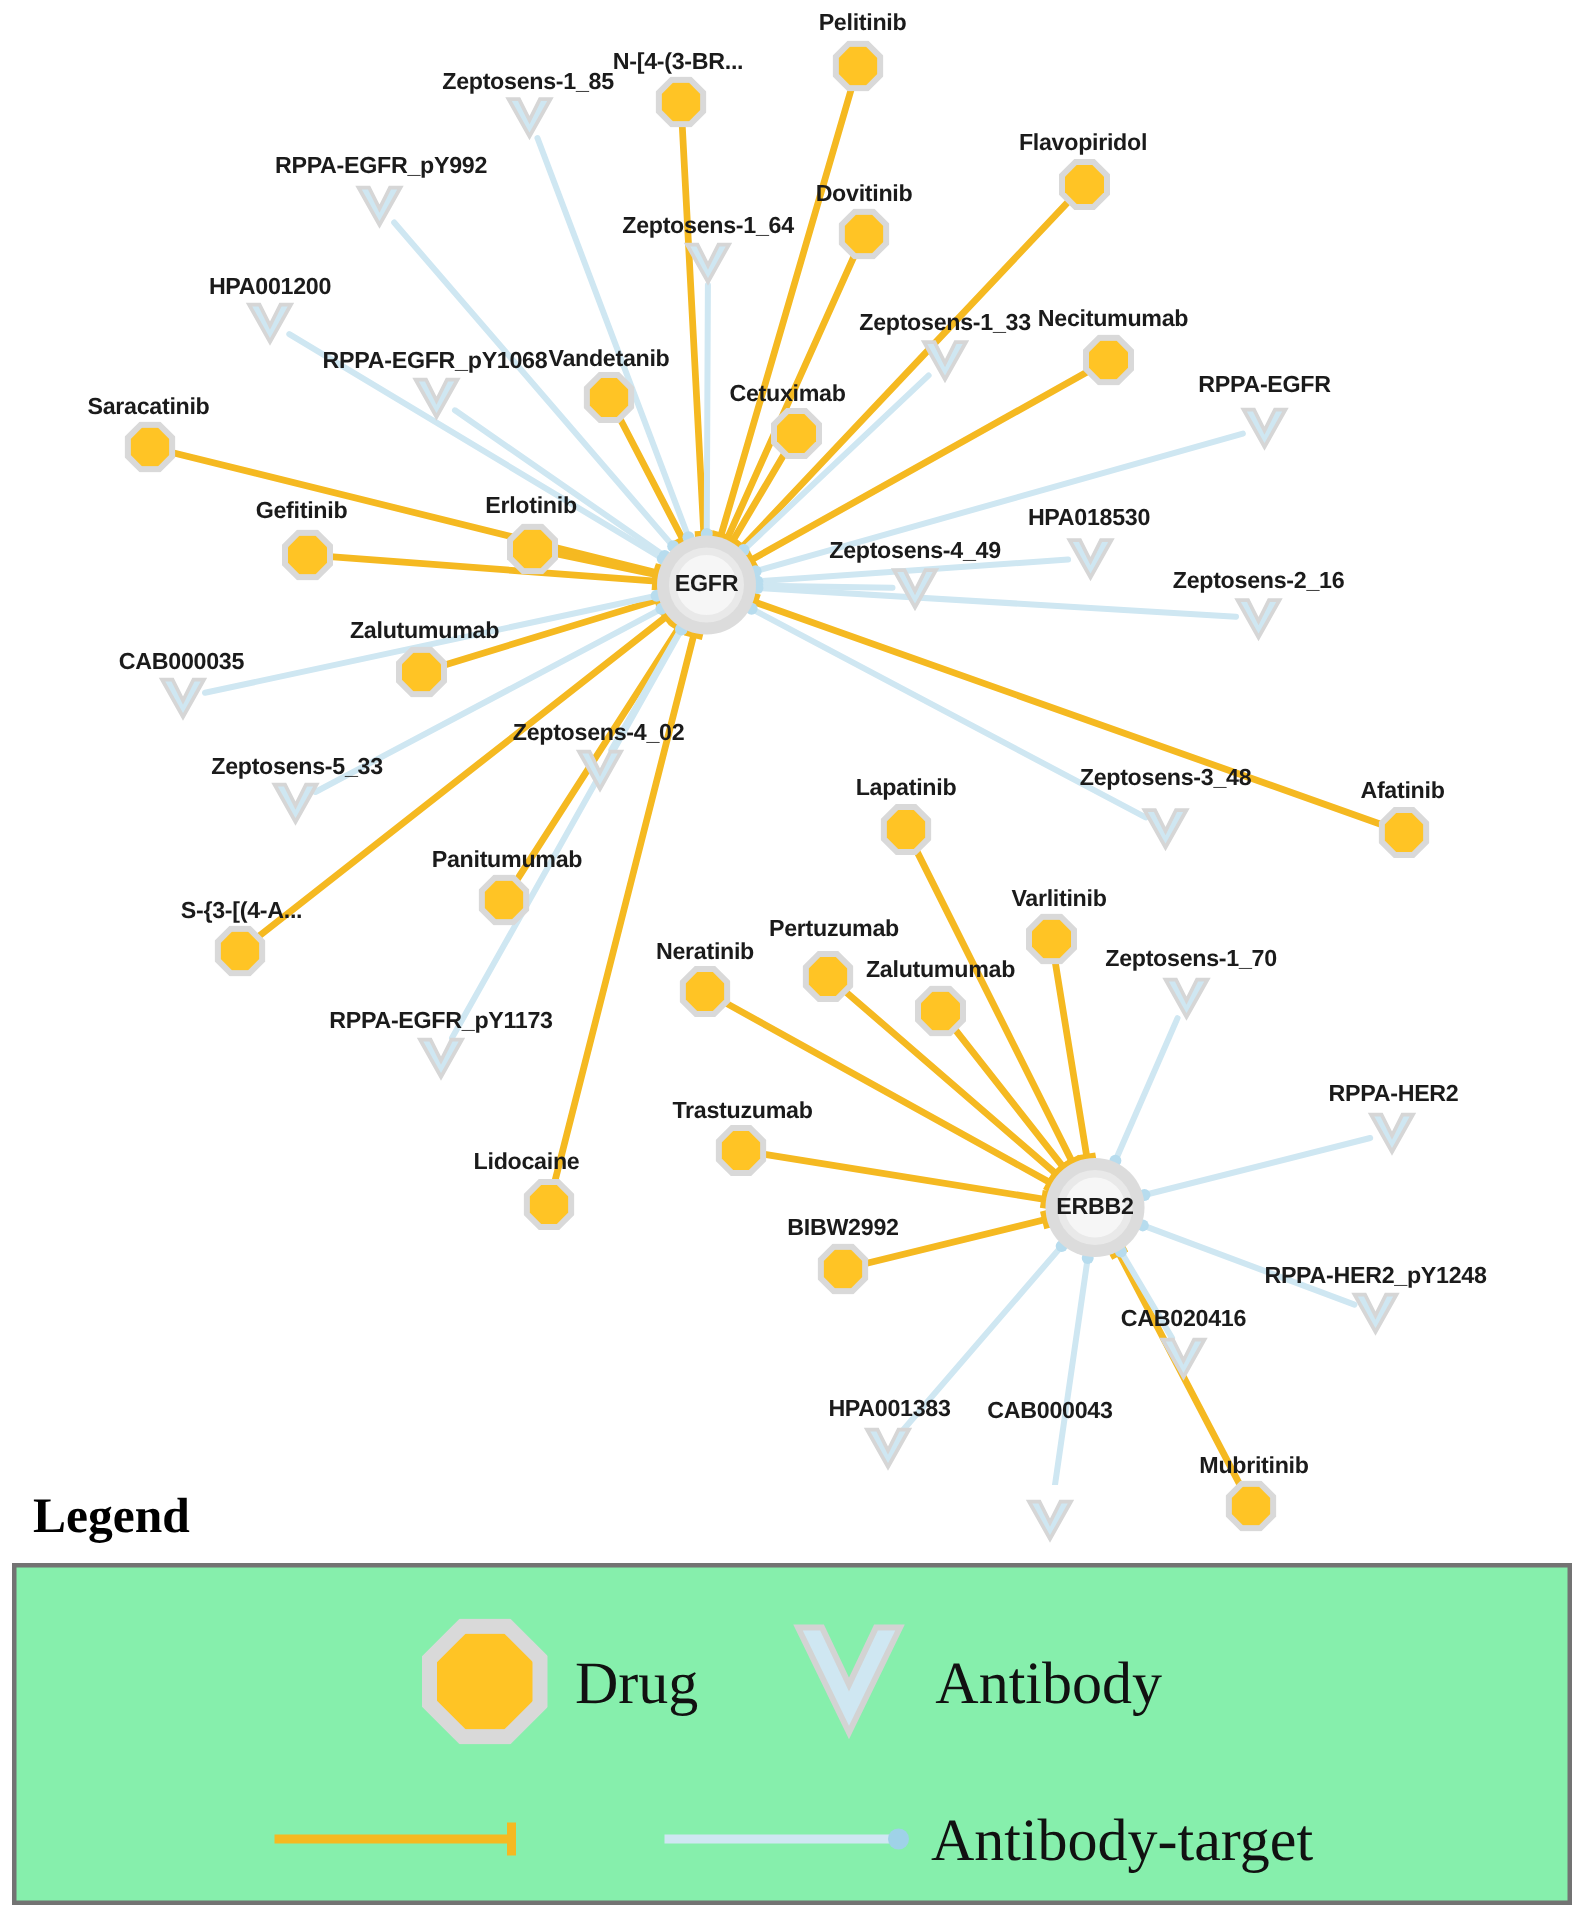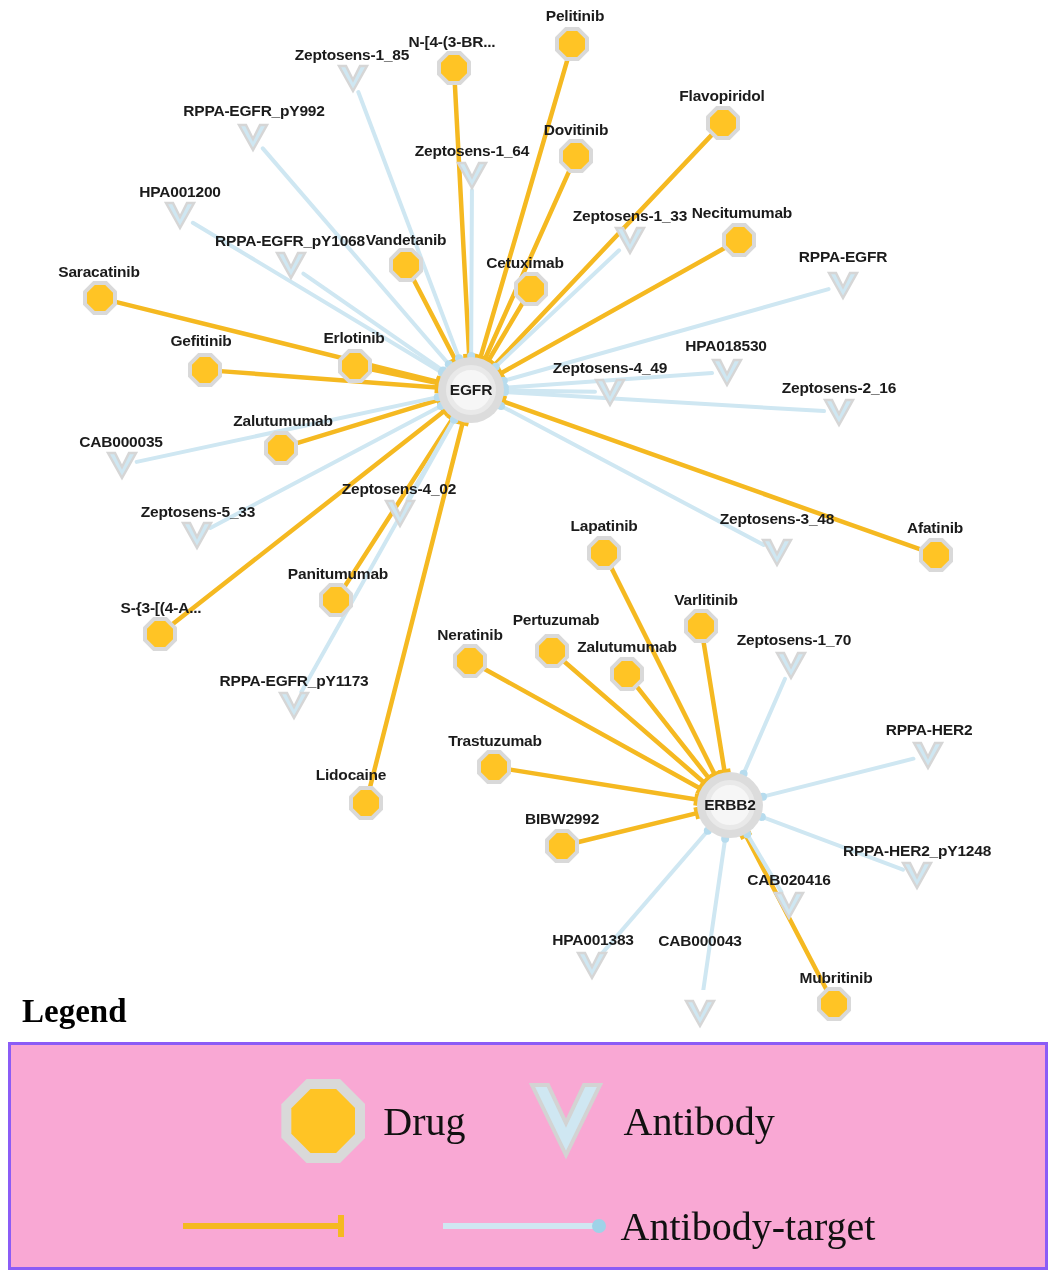--- a/index.html
+++ b/index.html
@@ -95,23 +95,23 @@
     font-size: 33px;
     font-weight: bold;
     color: #000;
   }
   #legend-box {
     position: absolute;
     left: 8px;
     top: 1042px;
     width: 1040px;
     height: 228px;
-    border: 3px solid #8b5cf6;
+    border: 3px solid #737373;
     box-sizing: border-box;
-    background: #f9a8d4;
+    background: #86efac;
   }
   .legend-row1 {
     position: absolute;
     top: 28px;
     left: 0;
     width: 100%;
     height: 96px;
     display: flex;
     align-items: center;
     justify-content: center;

